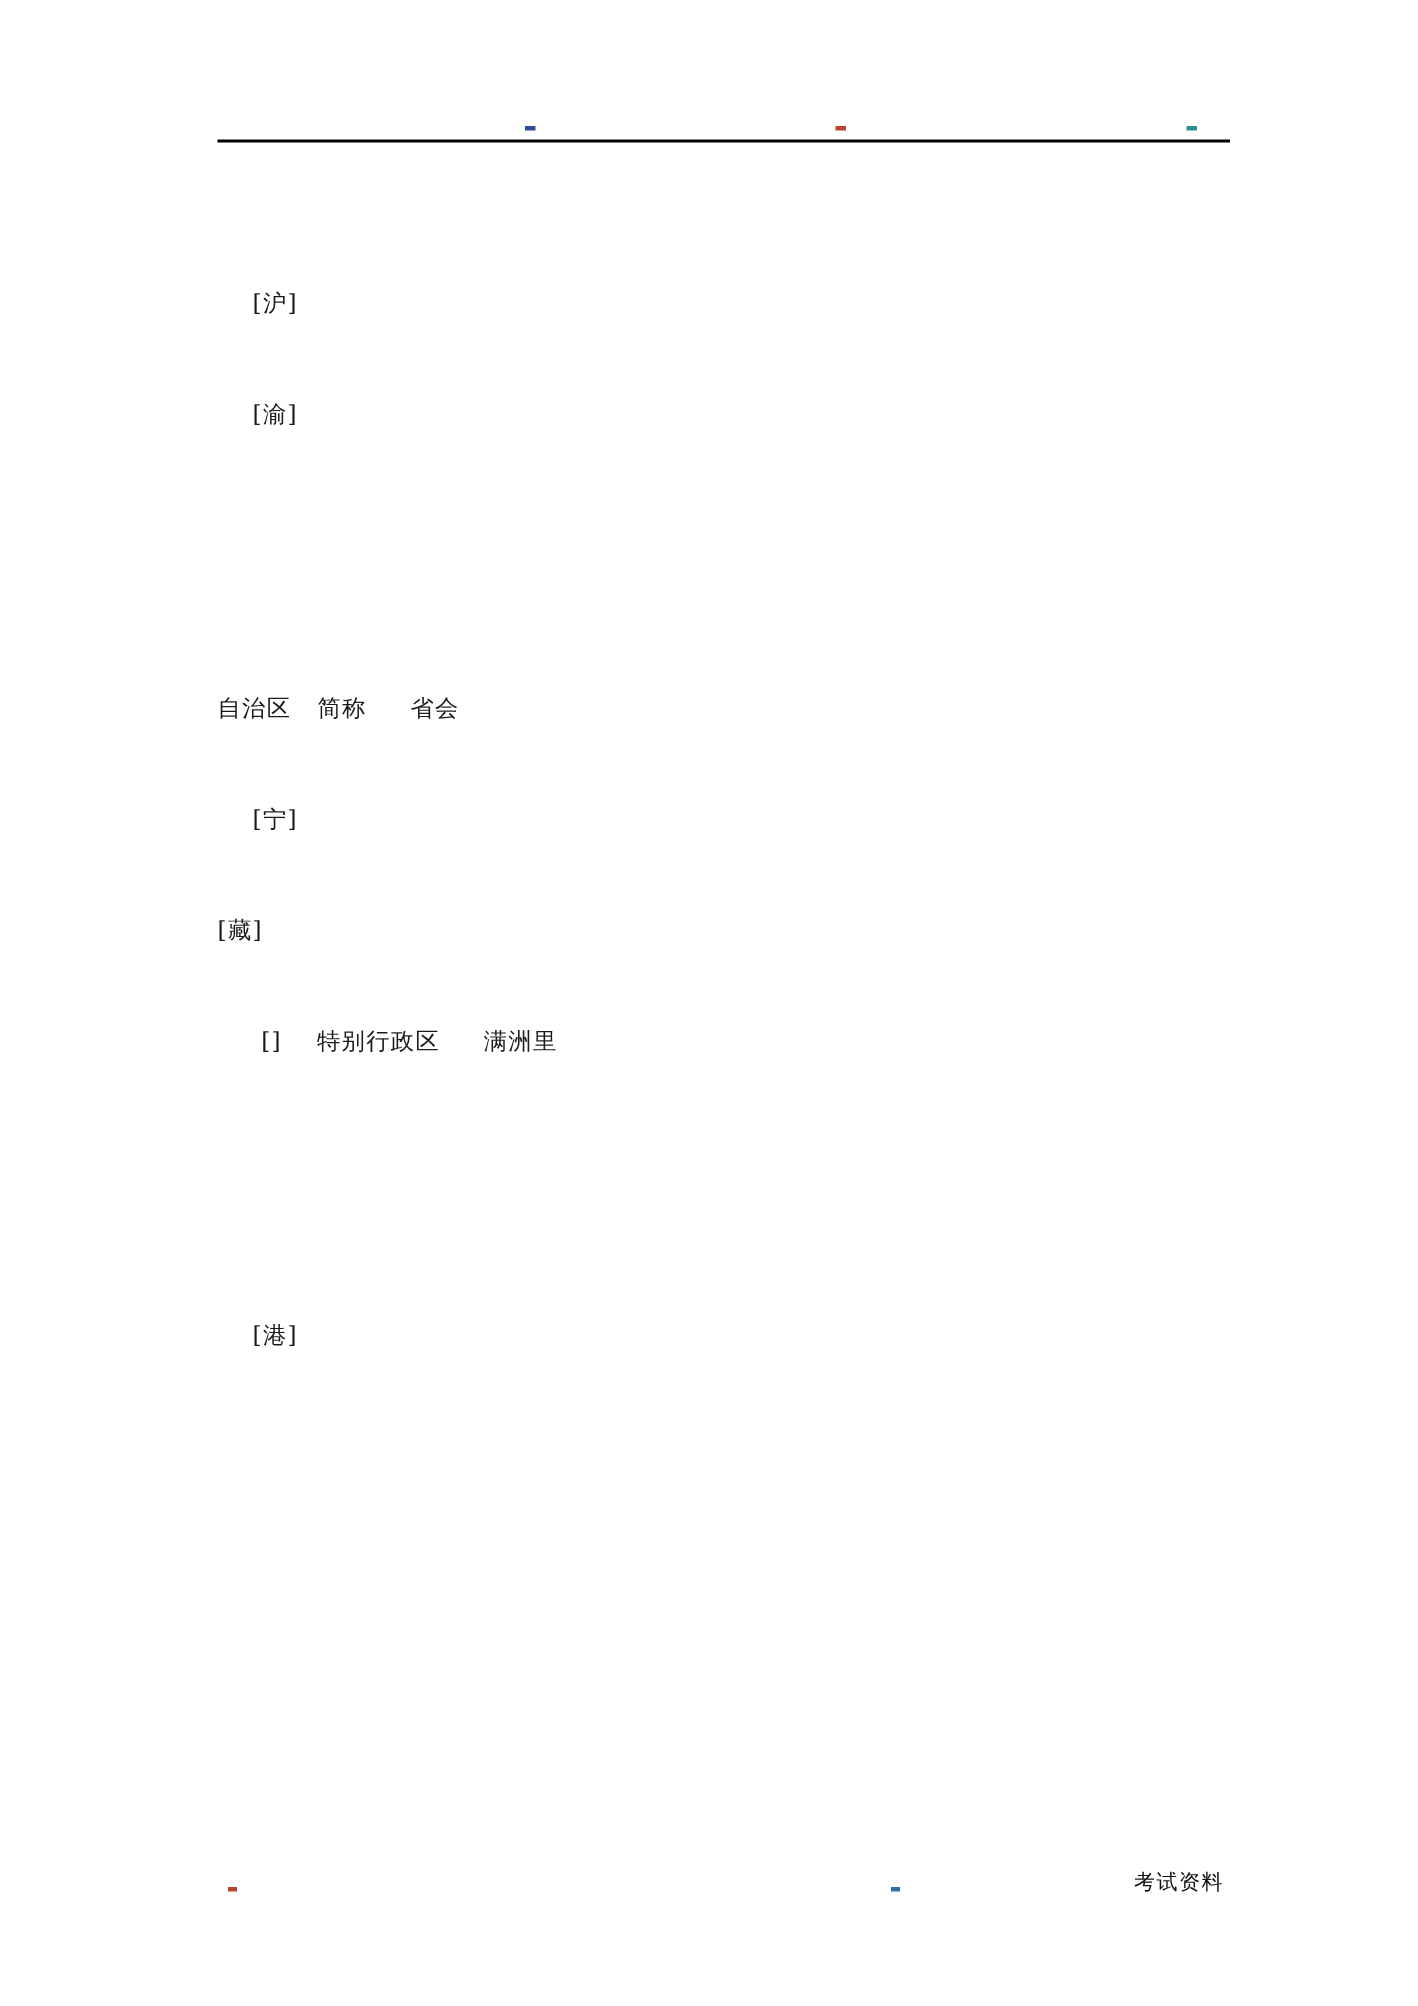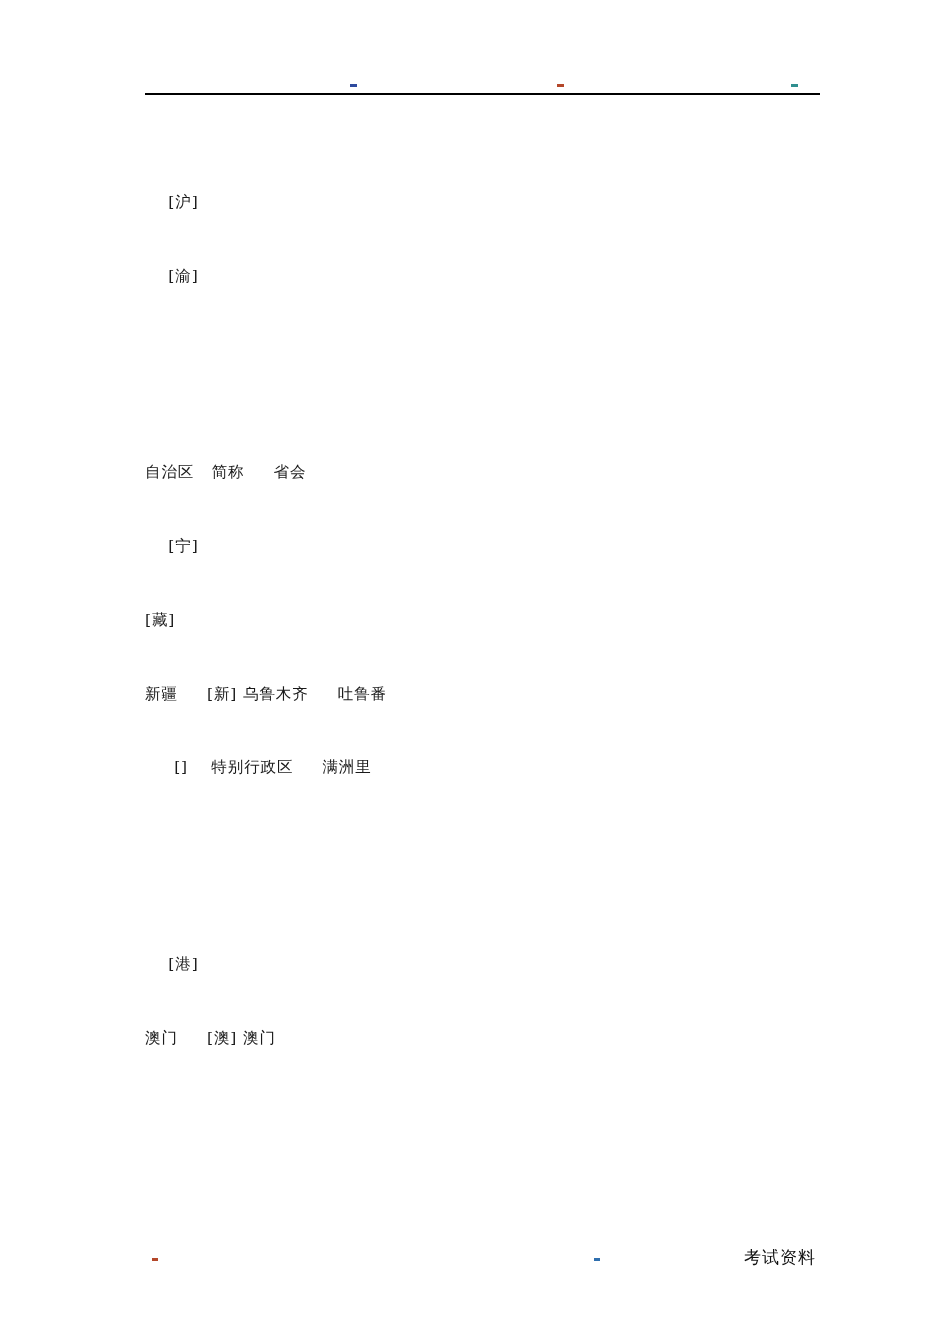--- a/index.html
+++ b/index.html
@@ -81,21 +81,21 @@
     width: 6px;
     height: 3px;
     font-size: 0;
     line-height: 0;
   }
   .watermark {
     position: absolute;
     right: 129px;
     top: 1246px;
     font-family: "DejaVu Sans", "Liberation Sans", sans-serif;
-    font-size: 17px;
+    font-size: 14px;
     letter-spacing: 1px;
     color: #111111;
     white-space: pre;
   }
 </style>
 </head>
 <body>
 
 <div class="page">
 
@@ -109,27 +109,25 @@
   <div class="content">
 
     <span class="ln">    [沪]</span>
     <span class="ln">    [渝]</span>
 
     <span class="blank"></span>
 
     <span class="ln">自治区   简称     省会</span>
     <span class="ln">    [宁]</span>
     <span class="ln">[藏]</span>
-    <span class="ln">新疆     [新] 乌鲁木齐     吐鲁番</span>
     <span class="ln">     []    特别行政区     满洲里</span>
 
     <span class="blank"></span>
 
     <span class="ln">    [港]</span>
-    <span class="ln">澳门     [澳] 澳门</span>
 
     <span class="blank"></span>
 
     
     
     
     
     
     
     

